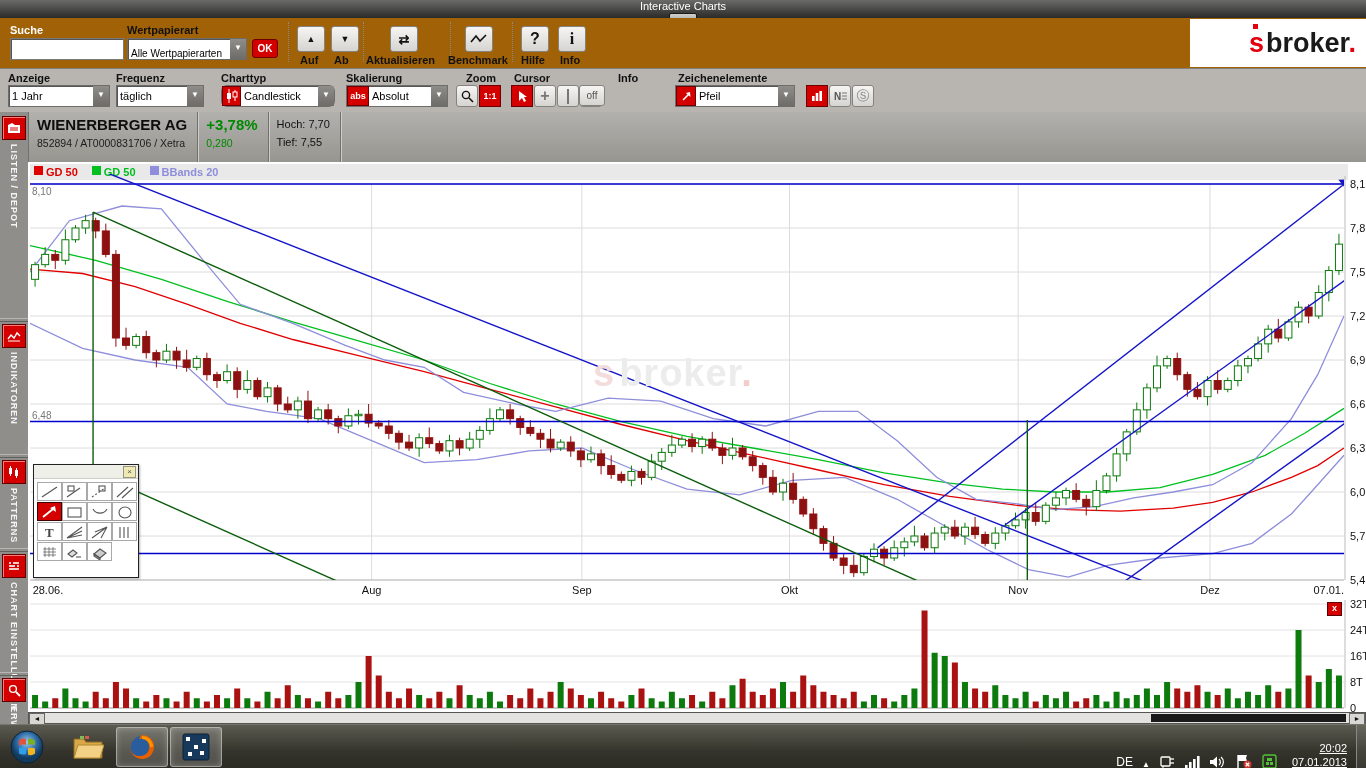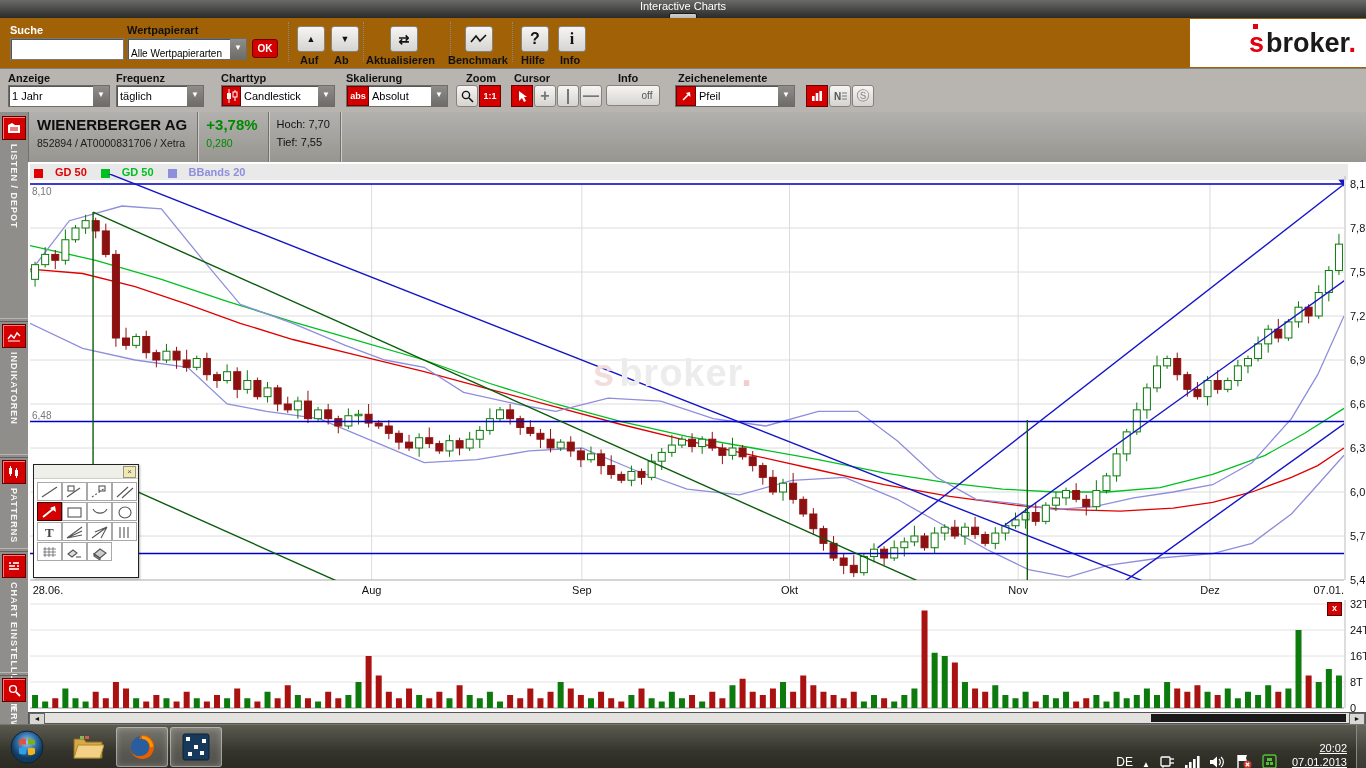--- a/index.html
+++ b/index.html
@@ -60,21 +60,21 @@
     align-items:center;justify-content:center;}
   .sblabel{writing-mode:vertical-rl;font-size:9px;font-weight:bold;color:#f4f4f4;
     letter-spacing:1px;margin:0 auto;display:block;text-align:left;width:28px;
     text-orientation:mixed;line-height:28px;white-space:nowrap;}
   .sbdiv{position:absolute;left:0;width:28px;height:2px;
     border-top:1px solid #b7b6b3;border-bottom:1px solid #62615e;}
   
   #chart-region{position:absolute;left:28px;top:162px;width:1338px;height:438px;background:#fff;}
   #legend{position:absolute;left:2px;top:2px;width:1314px;height:16px;background:#e9e9e9;
     display:flex;align-items:center;gap:14px;padding-left:4px;font-size:11px;font-weight:bold;}
-  .lgitem{display:flex;align-items:flex-end;gap:12px;}
+  .lgitem{display:flex;align-items:flex-start;gap:3px;}
   .lgswatch{width:9px;height:9px;display:inline-block;}
   #watermark{position:absolute;left:565px;top:190px;font-size:38px;font-weight:bold;
     color:#ececec;letter-spacing:1px;}
   #watermark .wms{color:#f2dcdc;position:relative;margin-right:4px;}
   #watermark .wmdot{color:#f3cccc;}
   
   #palette{position:absolute;left:33px;top:464px;width:104px;height:112px;background:#fff;
     border:1px solid #222;box-shadow:1px 1px 2px rgba(0,0,0,.3);}
   #palette .ptitle{height:13px;background:#efefe9;border-bottom:1px solid #cfcfc9;position:relative;}
   #palette .pclose{position:absolute;right:2px;top:1px;width:11px;height:10px;background:#efeab4;
@@ -185,21 +185,21 @@
     <div class="dropdown" style="left:8px;top:16px;width:100px;">
       <span class="dval">1 Jahr</span>
         <span class="darrow">▼</span>
     </div>
     <span class="tlabel" style="left:116px;top:3px;">Frequenz</span>
     <div class="dropdown" style="left:116px;top:16px;width:86px;">
       <span class="dval">täglich</span>
         <span class="darrow">▼</span>
     </div>
     <span class="tlabel" style="left:221px;top:3px;">Charttyp</span>
-    <div class="dropdown" style="left:221px;top:16px;width:112px;">
+    <div class="dropdown" style="left:221px;top:16px;width:112px;border-radius:6px;">
       <span class="redsq" style="width:17px;height:18px;flex:0 0 auto;">
         <svg width="12" height="14" viewBox="0 0 12 14">
             <line x1="3" y1="0" x2="3" y2="14" stroke="#fff" stroke-width="1"></line>
             <rect x="1" y="4" width="4" height="6" fill="#fff"></rect>
             <line x1="9" y1="1" x2="9" y2="12" stroke="#fff" stroke-width="1"></line>
             <rect x="7" y="3" width="4" height="5" fill="#d40000" stroke="#fff"></rect>
           </svg>
       </span>
       <span class="dval">Candlestick</span>
         <span class="darrow">▼</span>
@@ -230,21 +230,21 @@
         <span>+</span>
       </div>
     <div class="iconbtn" style="left:557px;top:16px;width:20px;height:20px;color:#777;">
         <span>|</span>
       </div>
     <div class="iconbtn" style="left:580px;top:16px;width:20px;height:20px;color:#777;">
         <span>—</span>
       </div>
 
     <span class="tlabel" style="left:618px;top:3px;">Info</span>
-    <div class="iconbtn" style="left:606px;top:16px;width:24px;height:19px;font-weight:normal;font-size:10px;color:#555;padding-left:28px;">off</div>
+    <div class="iconbtn" style="left:579px;top:16px;width:24px;height:19px;font-weight:normal;font-size:10px;color:#555;">off</div>
 
     <span class="tlabel" style="left:678px;top:3px;">Zeichenelemente</span>
     <div class="dropdown" style="left:675px;top:16px;width:118px;">
       <span class="redsq" style="width:18px;height:18px;flex:0 0 auto;">
         <svg width="11" height="11" viewBox="0 0 11 11">
             <line x1="2" y1="9" x2="8" y2="3" stroke="#fff" stroke-width="1.6"></line>
             <path d="M9,1 L9.5,6 L4.8,2 Z" fill="#fff"></path>
           </svg>
       </span>
       <span class="dval">Pfeil</span>

